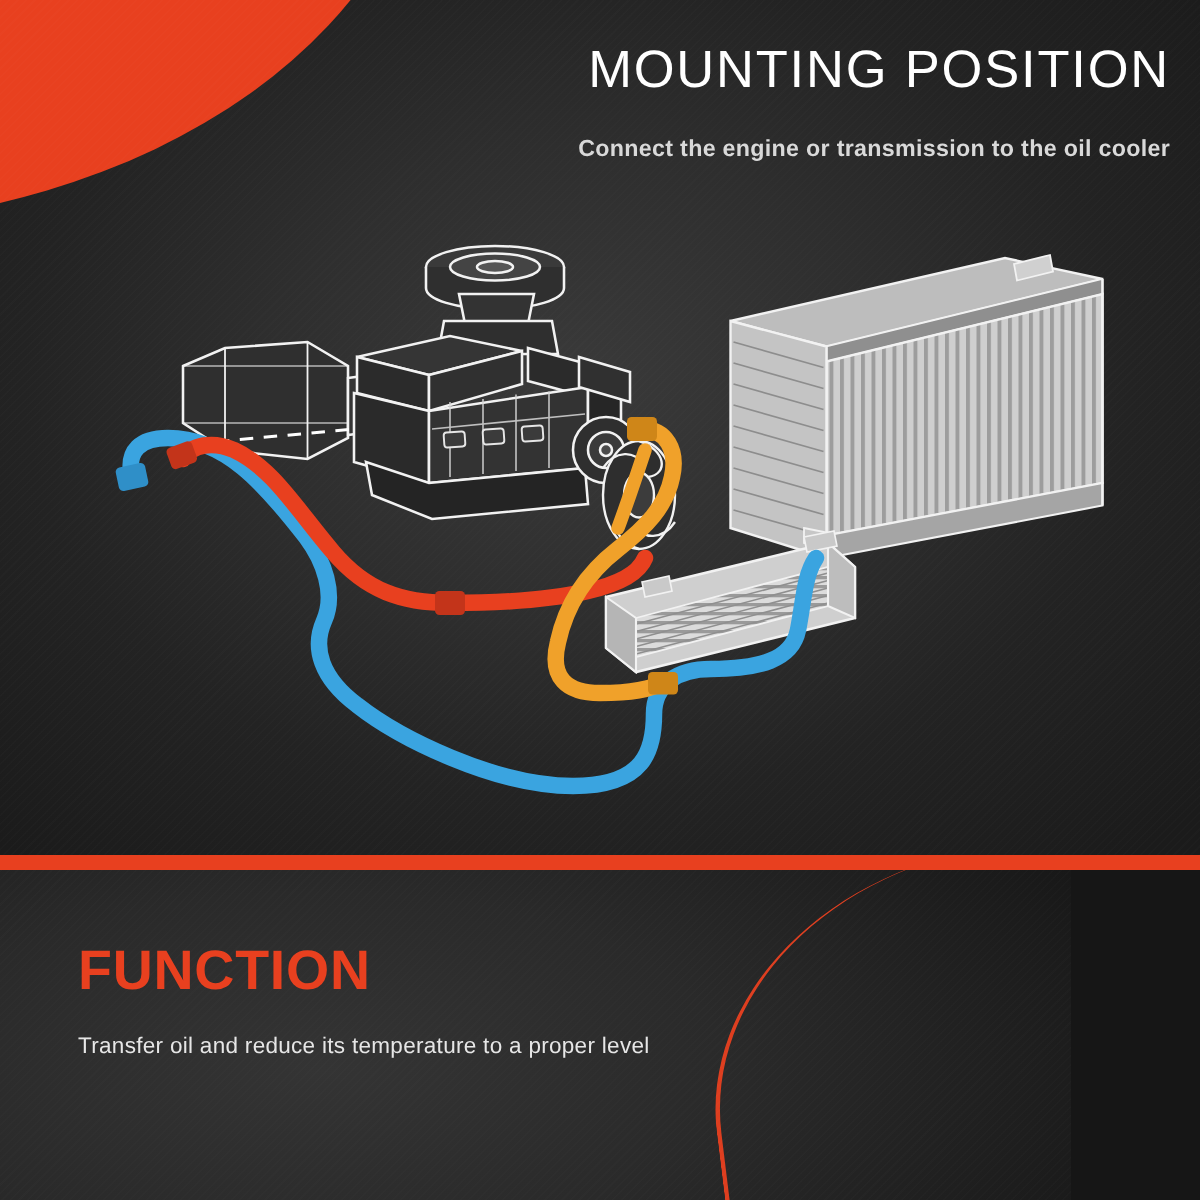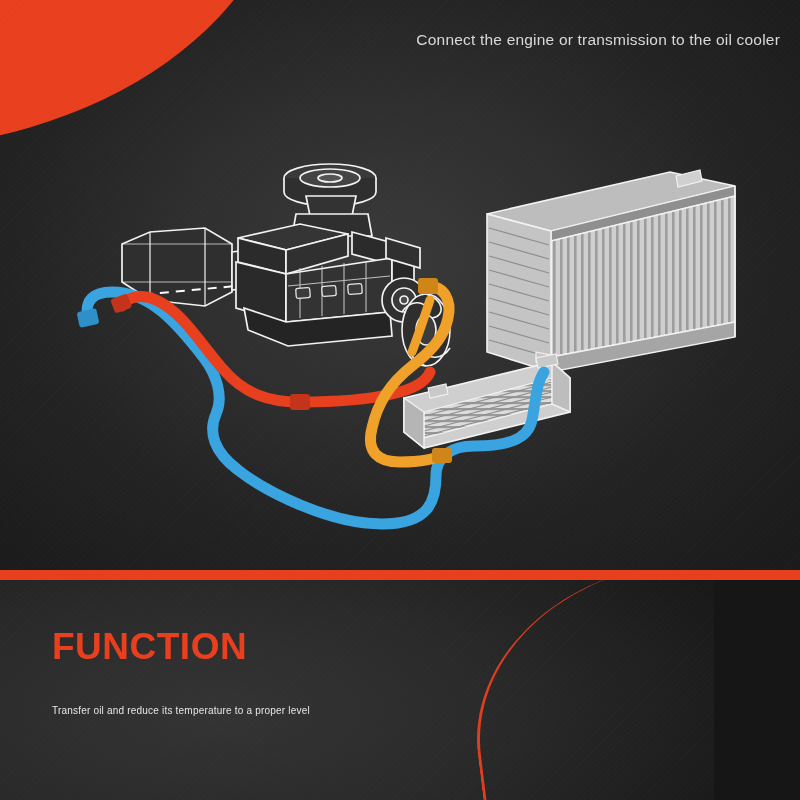--- a/index.html
+++ b/index.html
@@ -49,24 +49,24 @@
   }
   .header-title {
     color: #ffffff;
     font-size: 35px;
     letter-spacing: 1.2px;
     font-weight: 400;
     line-height: 1.1;
     white-space: nowrap;
   }
   .header-sub {
-    margin-top: 3px;
+    margin-top: 24px;
     color: #d9d9d9;
     font-size: 15.5px;
-    font-weight: 400;
+    font-weight: 700;
     letter-spacing: .2px;
     white-space: nowrap;
   }
 
   
   .divider-bar {
     position: absolute;
     left: 0; top: 570px;
     width: 800px; height: 10px;
     background: #e8401f;
@@ -103,23 +103,23 @@
     z-index: 3;
   }
   .bottom-title {
     color: #e8401f;
     font-size: 37px;
     font-weight: 700;
     letter-spacing: .5px;
     line-height: 1;
   }
   .bottom-sub {
-    margin-top: 40px;
+    margin-top: 24px;
     color: #e6e6e6;
-    font-size: 10px;
+    font-size: 15px;
     font-weight: 300;
     letter-spacing: .2px;
   }
 
   
   .illustration {
     position: absolute;
     left: 0; top: 0;
     width: 800px; height: 570px;
     z-index: 2;
@@ -127,20 +127,21 @@
 </style>
 </head>
 <body>
 
 <div id="page">
 
   <div class="top-panel">
     <div class="corner-wedge"></div>
 
     <div class="header-text">
+      <div class="header-title">MOUNTING POSITION</div>
       <div class="header-sub">Connect the engine or transmission to the oil cooler</div>
     </div>
 
     <svg class="illustration" viewBox="0 0 800 570">
       <defs>
         <linearGradient id="metalFace" x1="0" y1="0" x2="0" y2="1">
           <stop offset="0%" stop-color="#d7d7d7"></stop>
           <stop offset="100%" stop-color="#a9a9a9"></stop>
         </linearGradient>
         <linearGradient id="coolerFace" x1="0" y1="0" x2="1" y2="1">

